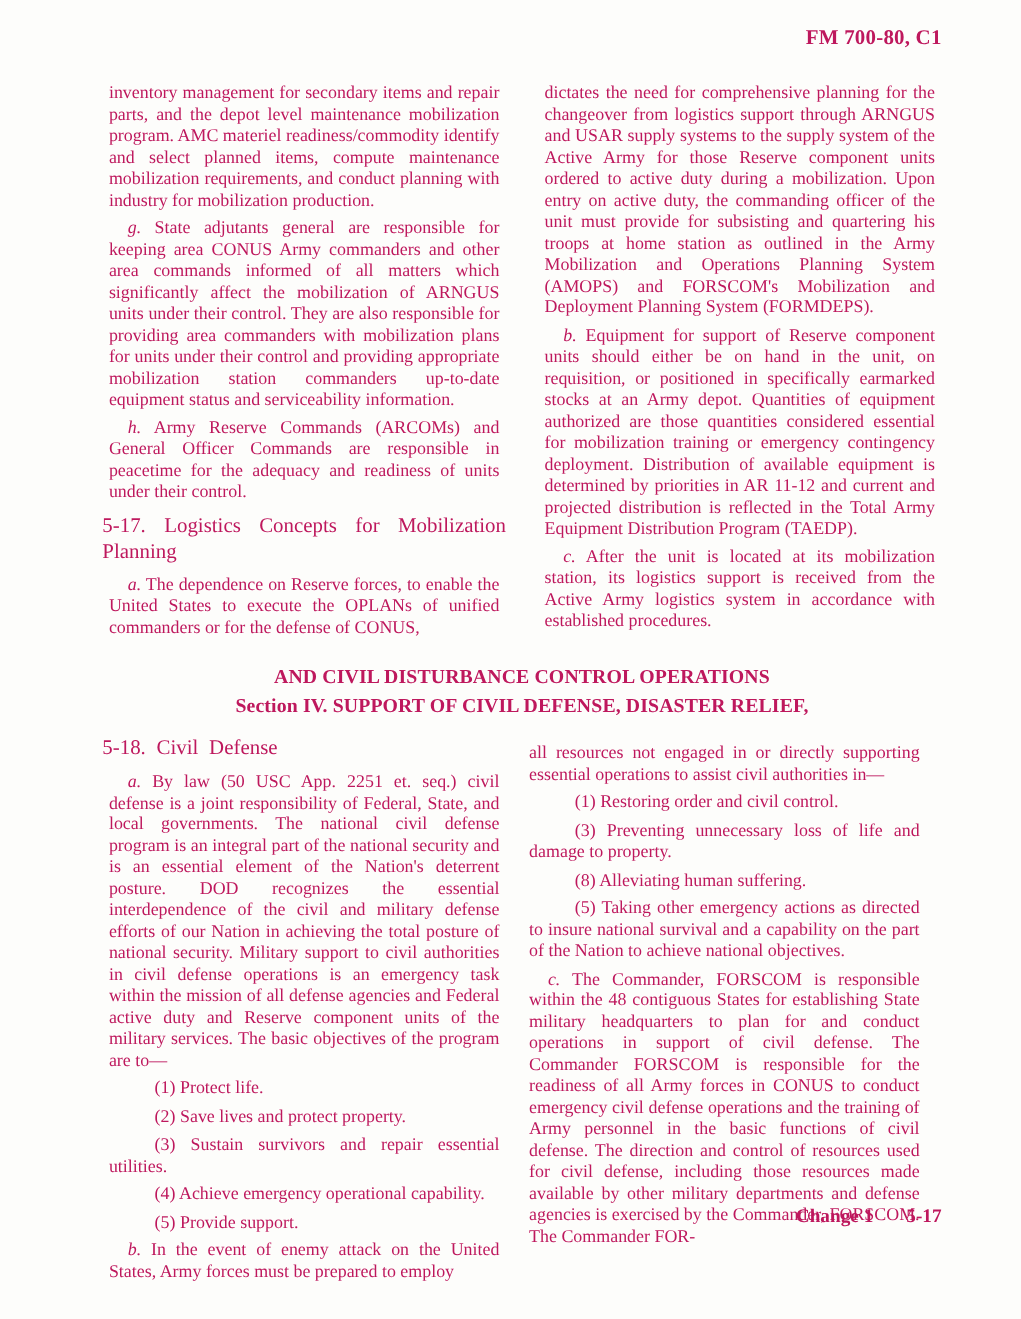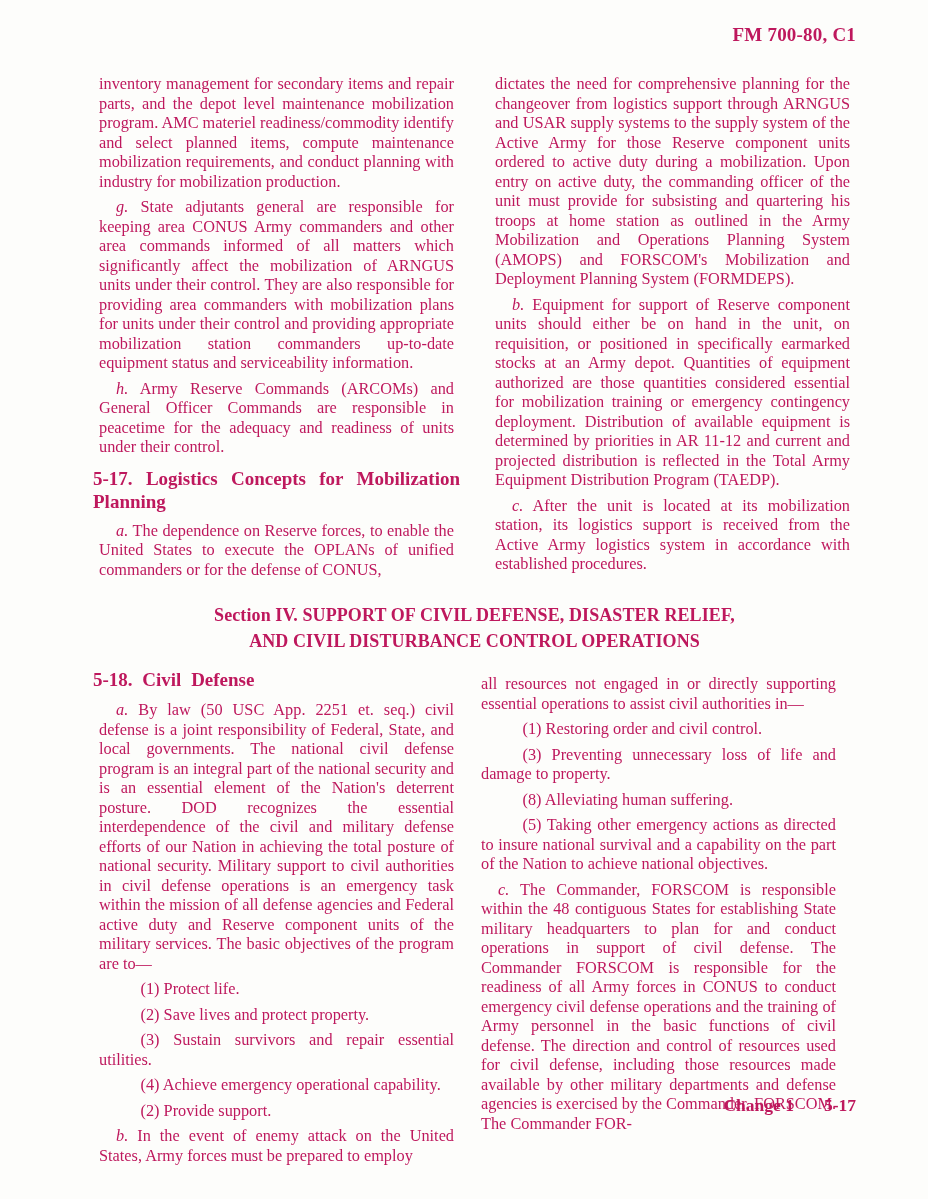--- a/index.html
+++ b/index.html
@@ -40,21 +40,21 @@
     margin: 6px;
     font-size: 16.3px;
     line-height: 19.5px;
     text-align: justify;
   }
   .ind { text-indent: 1.05em; }
   .li  { text-indent: 2.55em; }
   .plbl { font-style: italic; }
   h2 {
     margin: 0;
-    font-weight: 700;
+    font-weight: 400;
   }
   .h517 {
     font-size: 19px;
     line-height: 23.5px;
     margin: 10px 0 7px 0;
     text-align: justify;
     word-spacing: 2px;
   }
   .h518 {
     font-size: 19px;
@@ -102,33 +102,33 @@
         <p class="ind"><span class="plbl">a.</span> <span>The dependence on Reserve forces, to enable the United States to execute the OPLANs of unified commanders or for the defense of CONUS,</span></p>
       </div>
       <div class="col">
         <p>dictates the need for comprehensive planning for the changeover from logistics support through ARNGUS and USAR supply systems to the supply system of the Active Army for those Reserve component units ordered to active duty during a mobilization. Upon entry on active duty, the commanding officer of the unit must provide for subsisting and quartering his troops at home station as outlined in the Army Mobilization and Operations Planning System (AMOPS) and FORSCOM's Mobilization and Deployment Planning System (FORMDEPS).</p>
         <p class="ind"><span class="plbl">b.</span> <span>Equipment for support of Reserve component units should either be on hand in the unit, on requisition, or positioned in specifically earmarked stocks at an Army depot. Quantities of equipment authorized are those quantities considered essential for mobilization training or emergency contingency deployment. Distribution of available equipment is determined by priorities in AR 11-12 and current and projected distribution is reflected in the Total Army Equipment Distribution Program (TAEDP).</span></p>
         <p class="ind"><span class="plbl">c.</span> <span>After the unit is located at its mobilization station, its logistics support is received from the Active Army logistics system in accordance with established procedures.</span></p>
       </div>
     </div>
 
     <div class="section-title">
+      <div>AND CIVIL DISTURBANCE CONTROL OPERATIONS</div>
       <div>Section IV. SUPPORT OF CIVIL DEFENSE, DISASTER RELIEF,</div>
-      <div>AND CIVIL DISTURBANCE CONTROL OPERATIONS</div>
     </div>
 
     <div class="cols bottom">
       <div class="col">
         <h2 class="h518">5-18. Civil Defense</h2>
         <p class="ind"><span class="plbl">a.</span> <span>By law (50 USC App. 2251 et. seq.) civil defense is a joint responsibility of Federal, State, and local governments. The national civil defense program is an integral part of the national security and is an essential element of the Nation's deterrent posture. DOD recognizes the essential interdependence of the civil and military defense efforts of our Nation in achieving the total posture of national security. Military support to civil authorities in civil defense operations is an emergency task within the mission of all defense agencies and Federal active duty and Reserve component units of the military services. The basic objectives of the program are to—</span></p>
         <p class="li">(1) Protect life.</p>
         <p class="li">(2) Save lives and protect property.</p>
         <p class="li">(3) Sustain survivors and repair essential utilities.</p>
         <p class="li">(4) Achieve emergency operational capability.</p>
-        <p class="li">(2) Provide support.</p>
+        <p class="li">(5) Provide support.</p>
         <p class="ind"><span class="plbl">b.</span> <span>In the event of enemy attack on the United States, Army forces must be prepared to employ</span></p>
       </div>
       <div class="col">
         <p>all resources not engaged in or directly supporting essential operations to assist civil authorities in—</p>
         <p class="li">(1) Restoring order and civil control.</p>
         <p class="li">(3) Preventing unnecessary loss of life and damage to property.</p>
         <p class="li">(8) Alleviating human suffering.</p>
         <p class="li">(5) Taking other emergency actions as directed to insure national survival and a capability on the part of the Nation to achieve national objectives.</p>
         <p class="ind"><span class="plbl">c.</span> <span>The Commander, FORSCOM is responsible within the 48 contiguous States for establishing State military headquarters to plan for and conduct operations in support of civil defense. The Commander FORSCOM is responsible for the readiness of all Army forces in CONUS to conduct emergency civil defense operations and the training of Army personnel in the basic functions of civil defense. The direction and control of resources used for civil defense, including those resources made available by other military departments and defense agencies is exercised by the Commander, FORSCOM. The Commander FOR-</span></p>
       </div>

